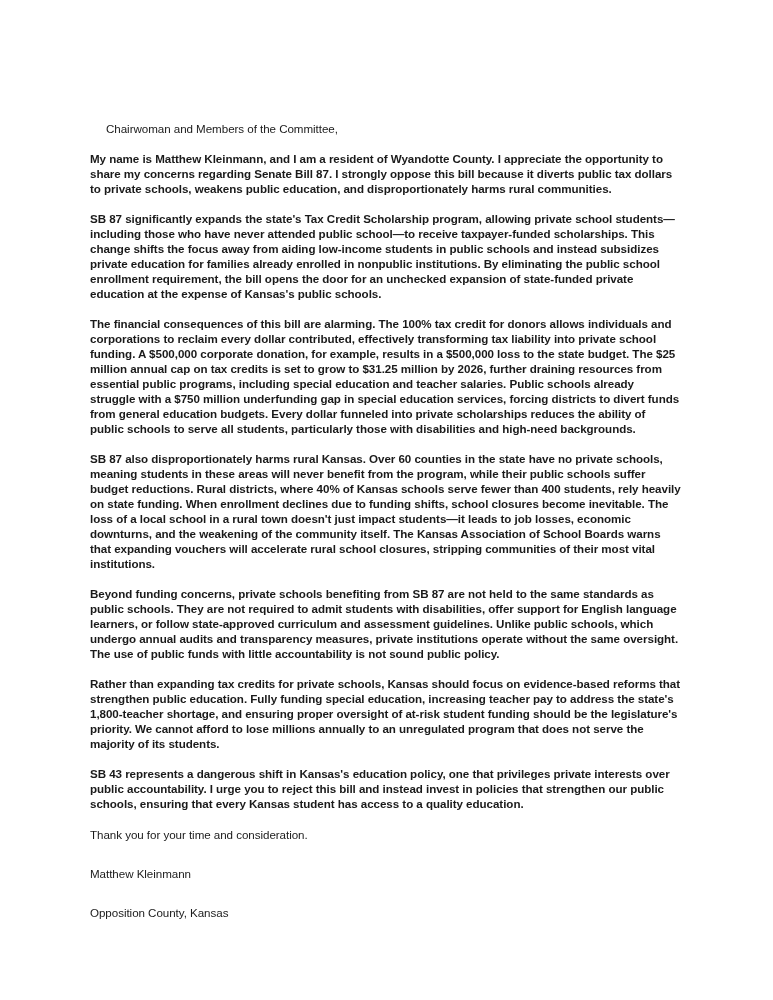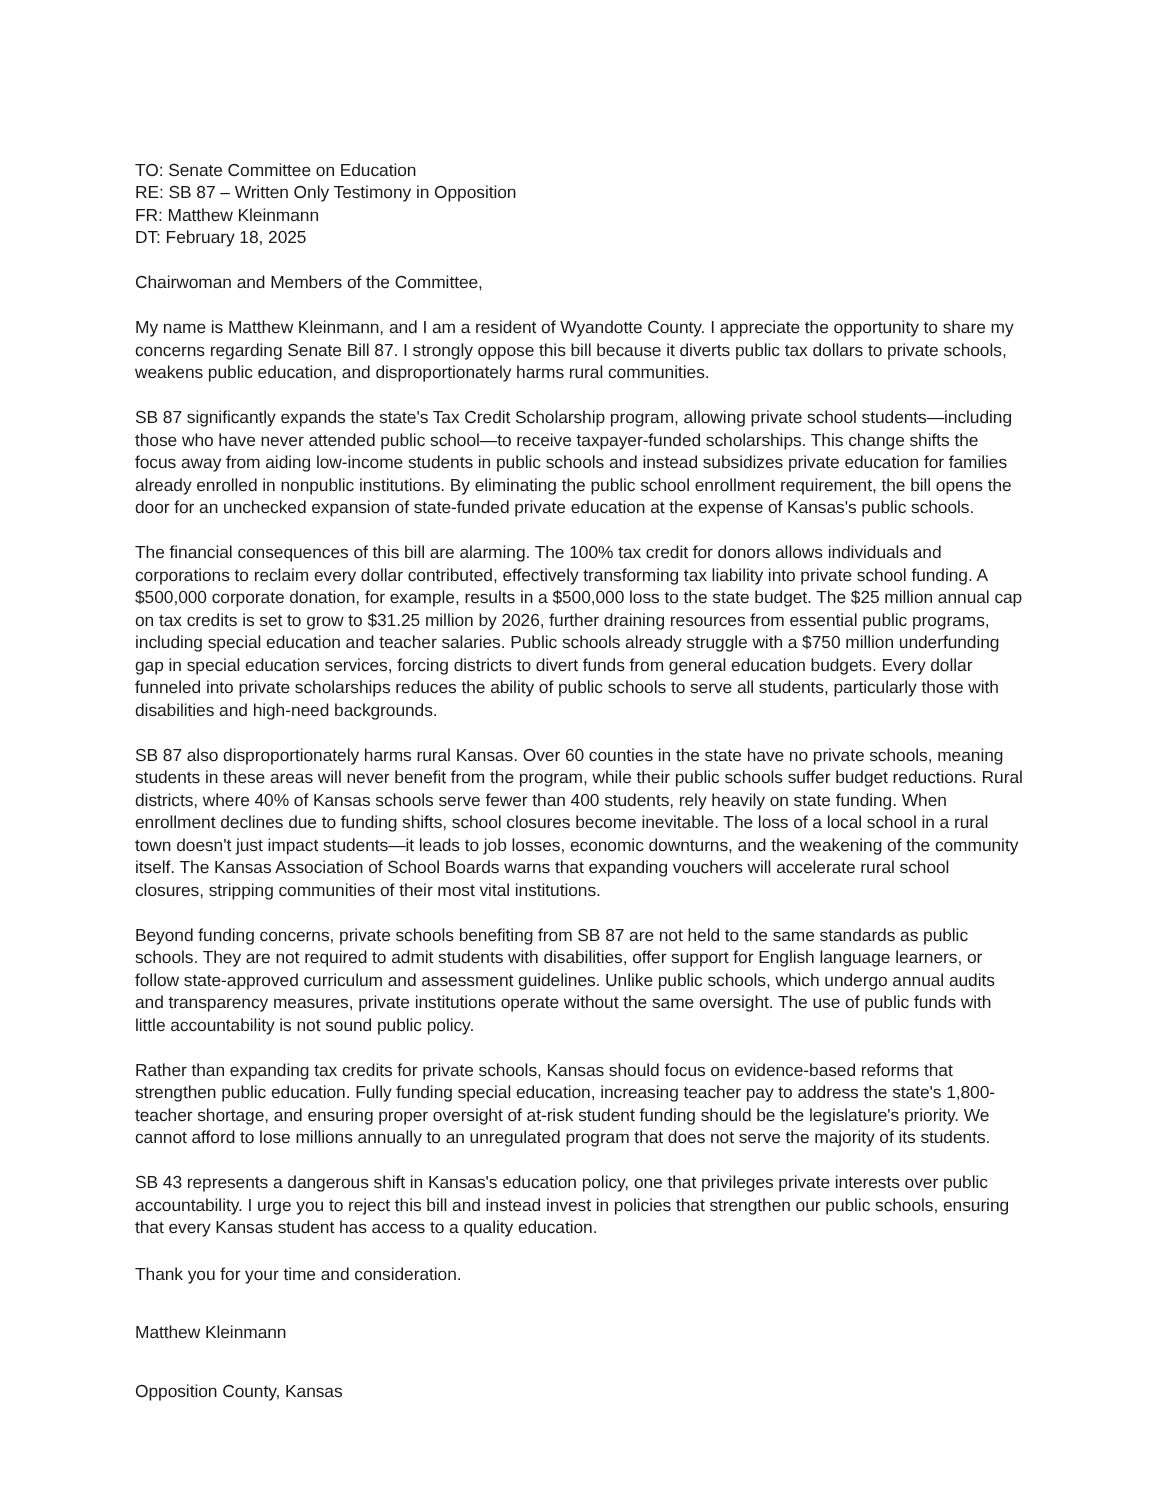--- a/index.html
+++ b/index.html
@@ -22,42 +22,37 @@
       font-size: 11.6px;
       line-height: 15px;
       color: #1a1a1a;
       letter-spacing: -0.05px;
     }
     .header-block div {
       white-space: nowrap;
     }
     .para {
       margin: 0 0 15px 0;
+      font-weight: bold;
     }
     .salutation {
-      margin: 15px 0 15px 0;
+      margin: 15px 0 15px 16px;
     }
     .closing {
       margin: 16px 0 15px 0;
     }
     .signature div {
       white-space: nowrap;
       margin-top: 24px;
     }
   </style>
 </head>
 <body>
 
 <div class="page">
-  <div class="header-block">
-    <div>TO: Senate Committee on Education</div>
-    <div>RE: SB 87 – Written Only Testimony in Opposition</div>
-    <div>FR: Matthew Kleinmann</div>
-    <div>DT: February 18, 2025</div>
-  </div>
 
   <p class="salutation">Chairwoman and Members of the Committee,</p>
 
   <p class="para">My name is Matthew Kleinmann, and I am a resident of Wyandotte County. I appreciate the opportunity to share my concerns regarding Senate Bill 87. I strongly oppose this bill because it diverts public tax dollars to private schools, weakens public education, and disproportionately harms rural communities.</p>
   <p class="para">SB 87 significantly expands the state's Tax Credit Scholarship program, allowing private school students—including those who have never attended public school—to receive taxpayer-funded scholarships. This change shifts the focus away from aiding low-income students in public schools and instead subsidizes private education for families already enrolled in nonpublic institutions. By eliminating the public school enrollment requirement, the bill opens the door for an unchecked expansion of state-funded private education at the expense of Kansas's public schools.</p>
   <p class="para">The financial consequences of this bill are alarming. The 100% tax credit for donors allows individuals and corporations to reclaim every dollar contributed, effectively transforming tax liability into private school funding. A $500,000 corporate donation, for example, results in a $500,000 loss to the state budget. The $25 million annual cap on tax credits is set to grow to $31.25 million by 2026, further draining resources from essential public programs, including special education and teacher salaries. Public schools already struggle with a $750 million underfunding gap in special education services, forcing districts to divert funds from general education budgets. Every dollar funneled into private scholarships reduces the ability of public schools to serve all students, particularly those with disabilities and high-need backgrounds.</p>
   <p class="para">SB 87 also disproportionately harms rural Kansas. Over 60 counties in the state have no private schools, meaning students in these areas will never benefit from the program, while their public schools suffer budget reductions. Rural districts, where 40% of Kansas schools serve fewer than 400 students, rely heavily on state funding. When enrollment declines due to funding shifts, school closures become inevitable. The loss of a local school in a rural town doesn't just impact students—it leads to job losses, economic downturns, and the weakening of the community itself. The Kansas Association of School Boards warns that expanding vouchers will accelerate rural school closures, stripping communities of their most vital institutions.</p>
   <p class="para">Beyond funding concerns, private schools benefiting from SB 87 are not held to the same standards as public schools. They are not required to admit students with disabilities, offer support for English language learners, or follow state-approved curriculum and assessment guidelines. Unlike public schools, which undergo annual audits and transparency measures, private institutions operate without the same oversight. The use of public funds with little accountability is not sound public policy.</p>
   <p class="para">Rather than expanding tax credits for private schools, Kansas should focus on evidence-based reforms that strengthen public education. Fully funding special education, increasing teacher pay to address the state's 1,800-teacher shortage, and ensuring proper oversight of at-risk student funding should be the legislature's priority. We cannot afford to lose millions annually to an unregulated program that does not serve the majority of its students.</p>
   <p class="para">SB 43 represents a dangerous shift in Kansas's education policy, one that privileges private interests over public accountability. I urge you to reject this bill and instead invest in policies that strengthen our public schools, ensuring that every Kansas student has access to a quality education.</p>

